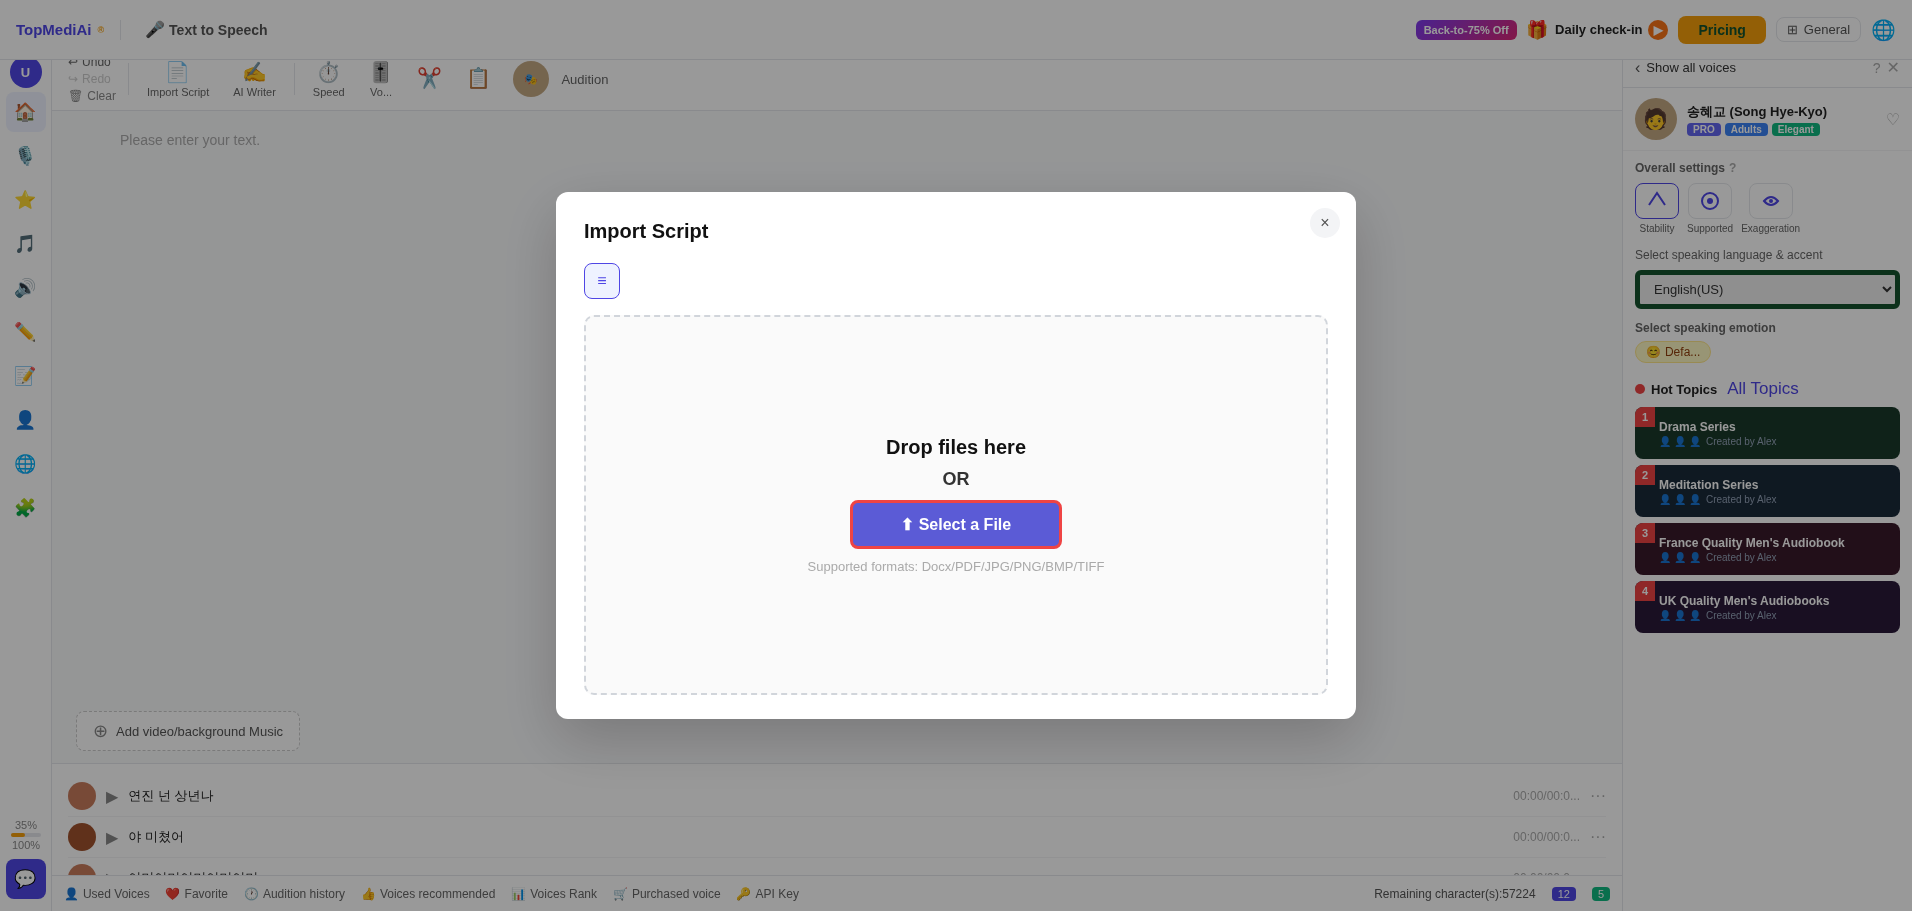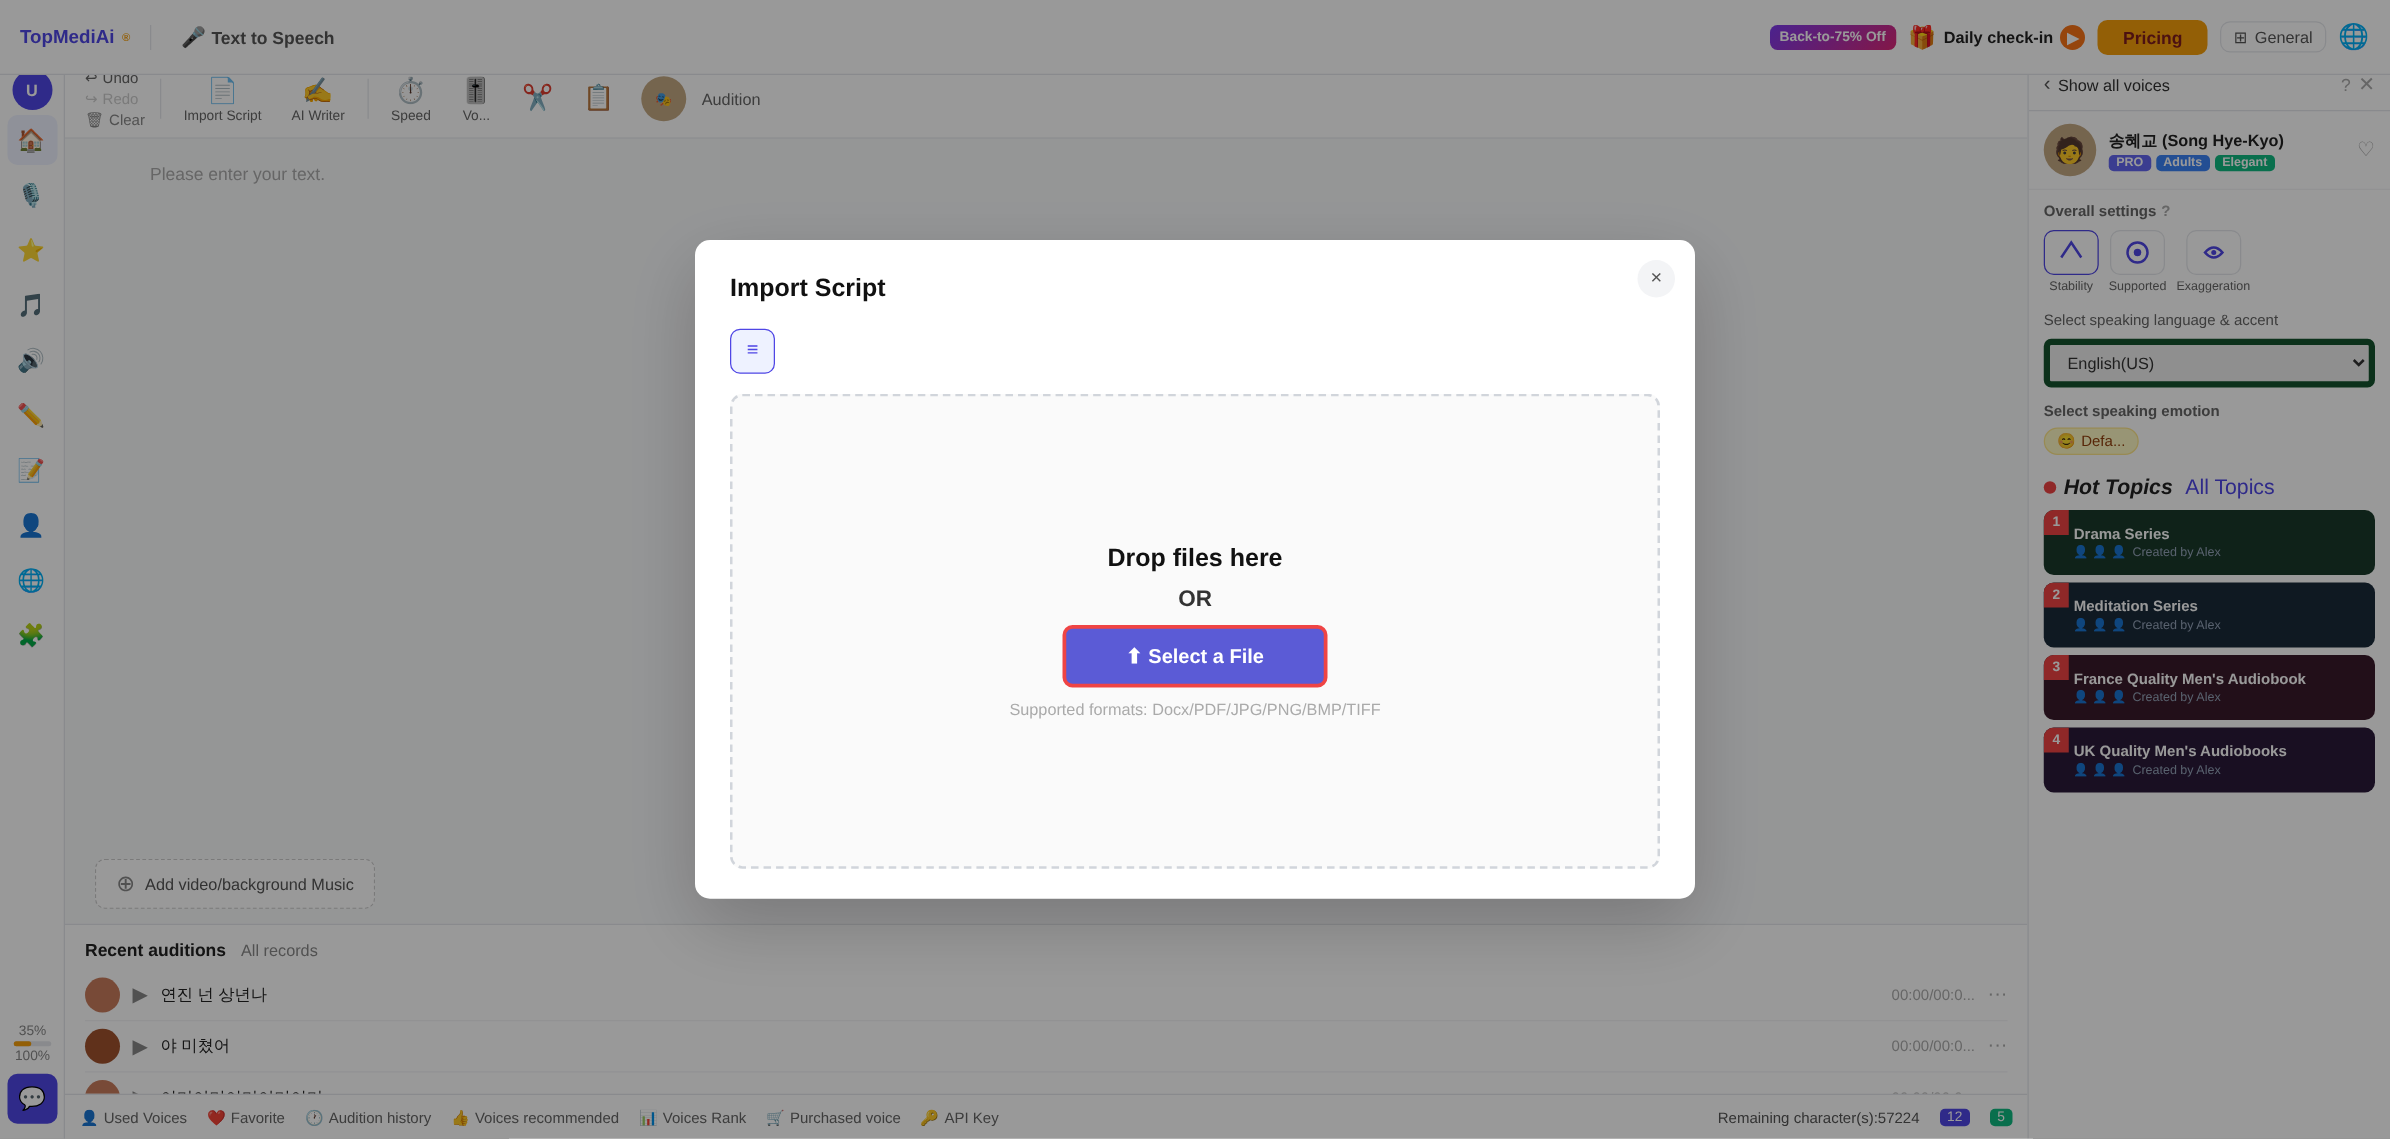--- a/index.html
+++ b/index.html
@@ -11,21 +11,21 @@
       background: #fff; border-bottom: 1px solid #e5e7eb;
       padding: 0 16px; gap: 12px; position: relative; z-index: 10;
     }
     .brand { display: flex; align-items: center; gap: 6px; font-weight: 700; font-size: 15px; color: #222; }
     .nav-divider { width: 1px; height: 20px; background: #e5e7eb; margin: 0 4px; }
     .nav-icon-btn { display: flex; align-items: center; gap: 4px; font-size: 13px; color: #555; cursor: pointer; padding: 4px 8px; border-radius: 6px; }
     .nav-right { margin-left: auto; display: flex; align-items: center; gap: 10px; }
     .promo-badge { background: linear-gradient(135deg, #7c3aed, #db2777); color: #fff; border-radius: 6px; padding: 4px 8px; font-size: 11px; font-weight: 700; }
     .daily-checkin { display: flex; align-items: center; gap: 6px; font-size: 13px; font-weight: 600; color: #222; cursor: pointer; }
     .checkin-arrow { background: #f97316; color: #fff; border-radius: 50%; width: 20px; height: 20px; display: flex; align-items: center; justify-content: center; font-size: 12px; }
-    .pricing-btn { background: #f59e0b; color: #7f1d1d; border: none; border-radius: 8px; padding: 6px 20px; font-size: 14px; font-weight: 700; cursor: pointer; }
+    .pricing-btn { background: #f59e0b; color: #14532d; border: none; border-radius: 8px; padding: 6px 20px; font-size: 14px; font-weight: 700; cursor: pointer; }
     .general-btn { display: flex; align-items: center; gap: 6px; font-size: 13px; color: #555; cursor: pointer; padding: 4px 10px; border: 1px solid #e5e7eb; border-radius: 8px; }
     .globe-btn { font-size: 20px; color: #555; cursor: pointer; }
 
     
     .left-sidebar {
       position: absolute; left: 0; top: 48px; bottom: 0;
       width: 52px; background: #fff; border-right: 1px solid #e5e7eb;
       display: flex; flex-direction: column; align-items: center; padding: 8px 0; gap: 4px; z-index: 5;
     }
     .sidebar-icon {
@@ -138,21 +138,21 @@
     .language-select { margin: 4px 12px; }
     .language-select select { width: 100%; border: 5px solid #14532d; border-radius: 6px; padding: 6px 10px; font-size: 13px; color: #333; cursor: pointer; }
 
     .emotion-section { padding: 8px 12px; }
     .emotion-title { font-size: 12px; font-weight: 600; color: #666; margin-bottom: 6px; }
     .emotion-chip { display: inline-flex; align-items: center; gap: 4px; background: #fef9c3; border: 1px solid #fde68a; border-radius: 16px; padding: 3px 10px; font-size: 12px; color: #92400e; cursor: pointer; }
 
     .hot-topics { padding: 8px 12px; flex: 1; overflow-y: auto; }
     .hot-topics-header { display: flex; align-items: center; gap: 6px; margin-bottom: 8px; }
     .hot-dot { width: 10px; height: 10px; background: #ef4444; border-radius: 50%; }
-    .hot-title { font-size: 17px; font-weight: 700; color: #222; font-style: italic; }
+    .hot-title { font-size: 13px; font-weight: 700; color: #222; }
     .all-topics-btn { font-size: 17px; color: #4f46e5; cursor: pointer; margin-left: 4px; }
 
     .topic-card {
       display: flex; align-items: center; gap: 8px;
       border-radius: 8px; overflow: hidden; margin-bottom: 6px;
       background: #1e293b; position: relative; height: 52px;
     }
     .topic-number { position: absolute; left: 0; top: 0; width: 20px; height: 20px; background: #ef4444; color: #fff; font-size: 11px; font-weight: 700; display: flex; align-items: center; justify-content: center; }
     .topic-content { padding: 6px 8px 6px 24px; flex: 1; }
     .topic-title { font-size: 12px; font-weight: 700; color: #fff; }
@@ -304,24 +304,20 @@
   <div class="editor-area">
     <span class="editor-placeholder">Please enter your text.</span>
   </div>
 
   <div class="add-music-btn">
     <span style="font-size:18px;color:#888;">⊕</span>
     <span>Add video/background Music</span>
   </div>
 
   <div class="bottom-panel">
-    <div class="recent-header">
-      <span class="recent-title">Recent auditions</span>
-      <span class="recent-tab">All records</span>
-    </div>
     <div>
       <div class="audition-row">
         <div class="audition-avatar" style="background:#c97c5d;"></div>
         <span class="audition-play">▶</span>
         <span class="audition-name">연진 넌 상년나</span>
         <span class="audition-time">00:00/00:0...</span>
         <span class="audition-more">···</span>
       </div>
       <div class="audition-row">
         <div class="audition-avatar" style="background:#a0522d;"></div>

